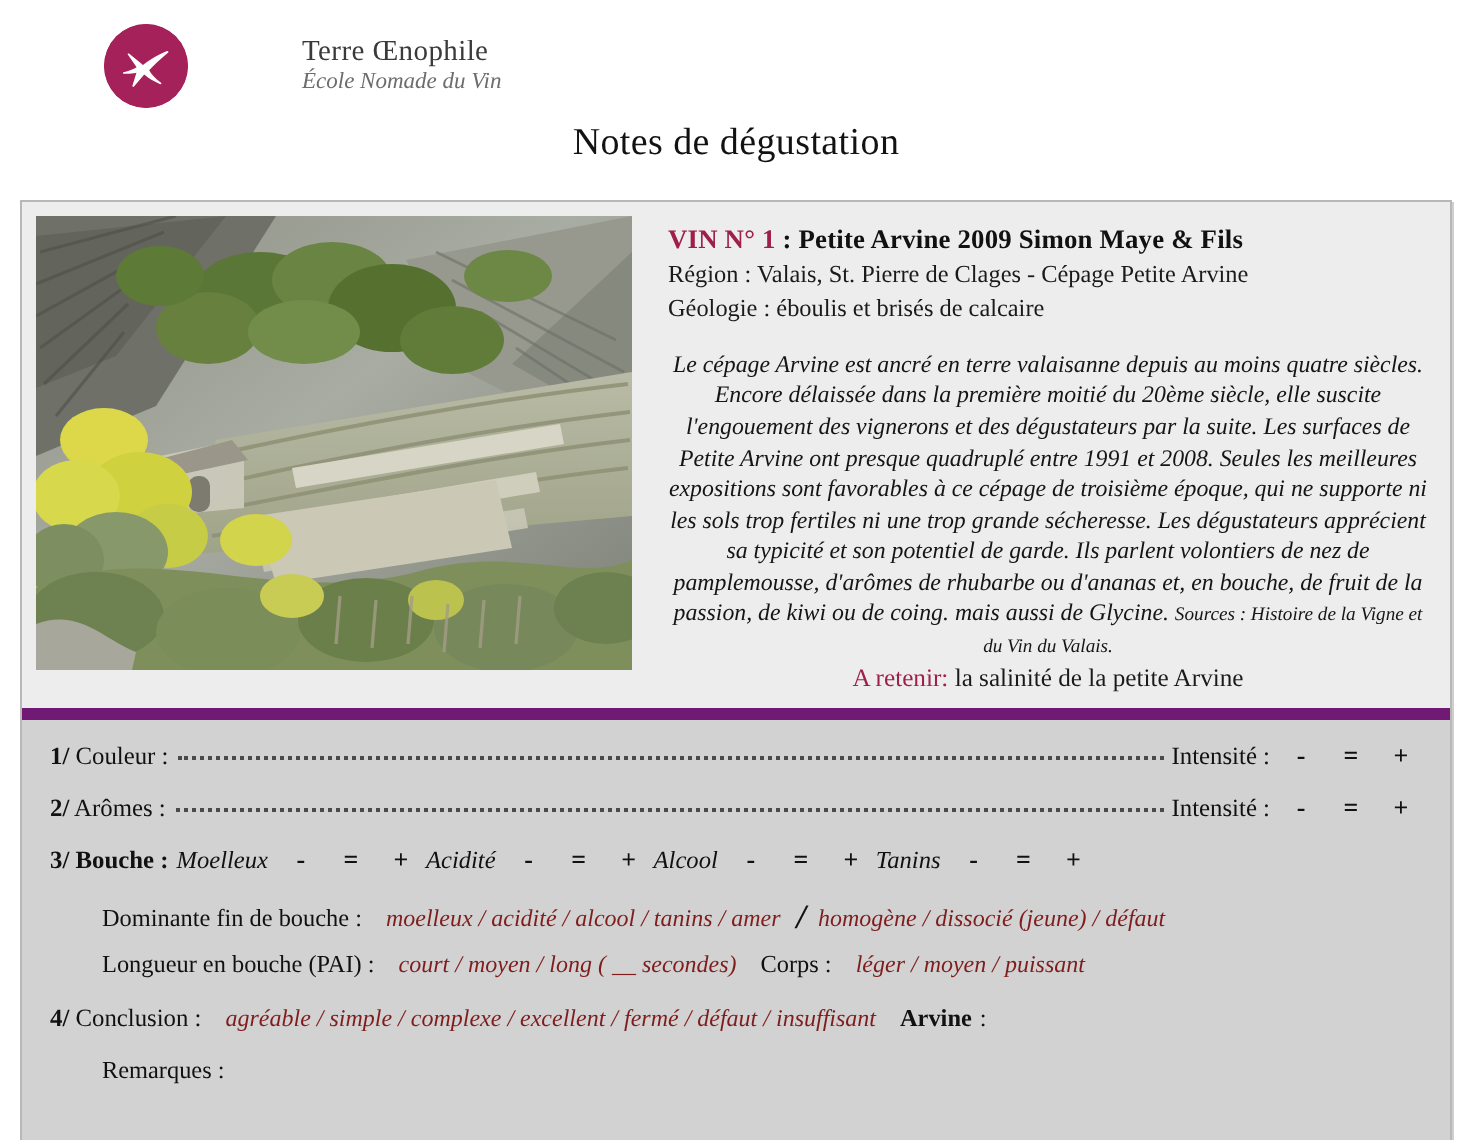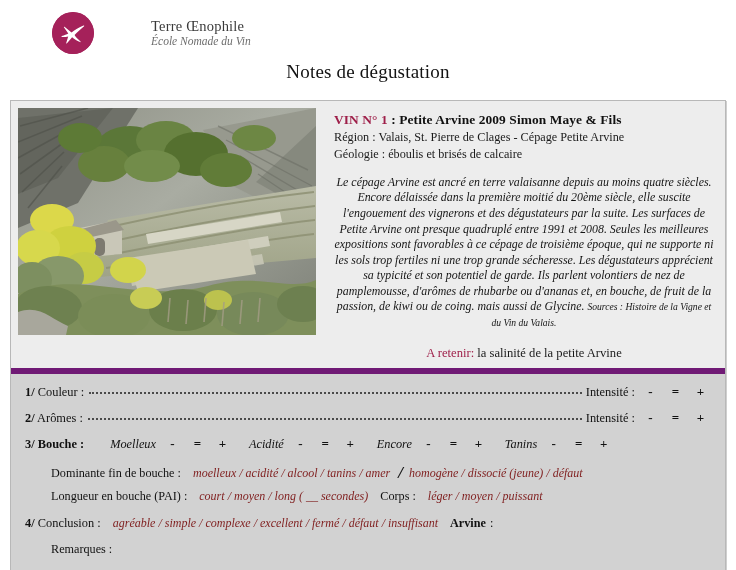--- a/index.html
+++ b/index.html
@@ -111,21 +111,21 @@
     font-style: italic;
     color: #151515;
     line-height: 1.305;
     text-align: center;
   }
   .wine-body .src {
     font-size: 9.6px;
     font-style: italic;
   }
   .retenir {
-    margin-top: 15px;
+    margin-top: 1px;
     font-size: 12.6px;
     color: #1a1a1a;
     font-style: normal;
   }
   .retenir .lbl { color: #9e1f49; }
 
   
   .form-section {
     background: #d2d2d2;
     border-top: 6px solid #701a75;
@@ -164,22 +164,22 @@
   .scale span {
     width: 25px;
     text-align: center;
     font-size: 13px;
     color: #111;
     font-weight: bold;
   }
   .scale span.minus { font-weight: bold; }
 
   .bouche-groups { display: flex; align-items: baseline; }
-  .bgroup { display: flex; align-items: baseline; margin-left: 14px; }
-  .bgroup:first-child { margin-left: 26px; }
+  .bgroup { display: flex; align-items: baseline; }
+  .bgroup:first-child { margin-left: 4px; }
   .bgroup .gname {
     font-size: 12.3px;
     font-style: italic;
     color: #111;
     margin-right: 4px;
   }
   .opts-italic {
     font-size: 12px;
     font-style: italic;
     color: #7f1d1d;
@@ -375,21 +375,21 @@
         </span>
         <span class="bgroup">
           <span class="gname">Acidité</span>
           <span class="scale">
             <span>-</span>
             <span>=</span>
             <span>+</span>
           </span>
         </span>
         <span class="bgroup">
-          <span class="gname">Encore</span>
+          <span class="gname">Alcool</span>
           <span class="scale">
             <span>-</span>
             <span>=</span>
             <span>+</span>
           </span>
         </span>
         <span class="bgroup">
           <span class="gname">Tanins</span>
           <span class="scale">
             <span>-</span>

